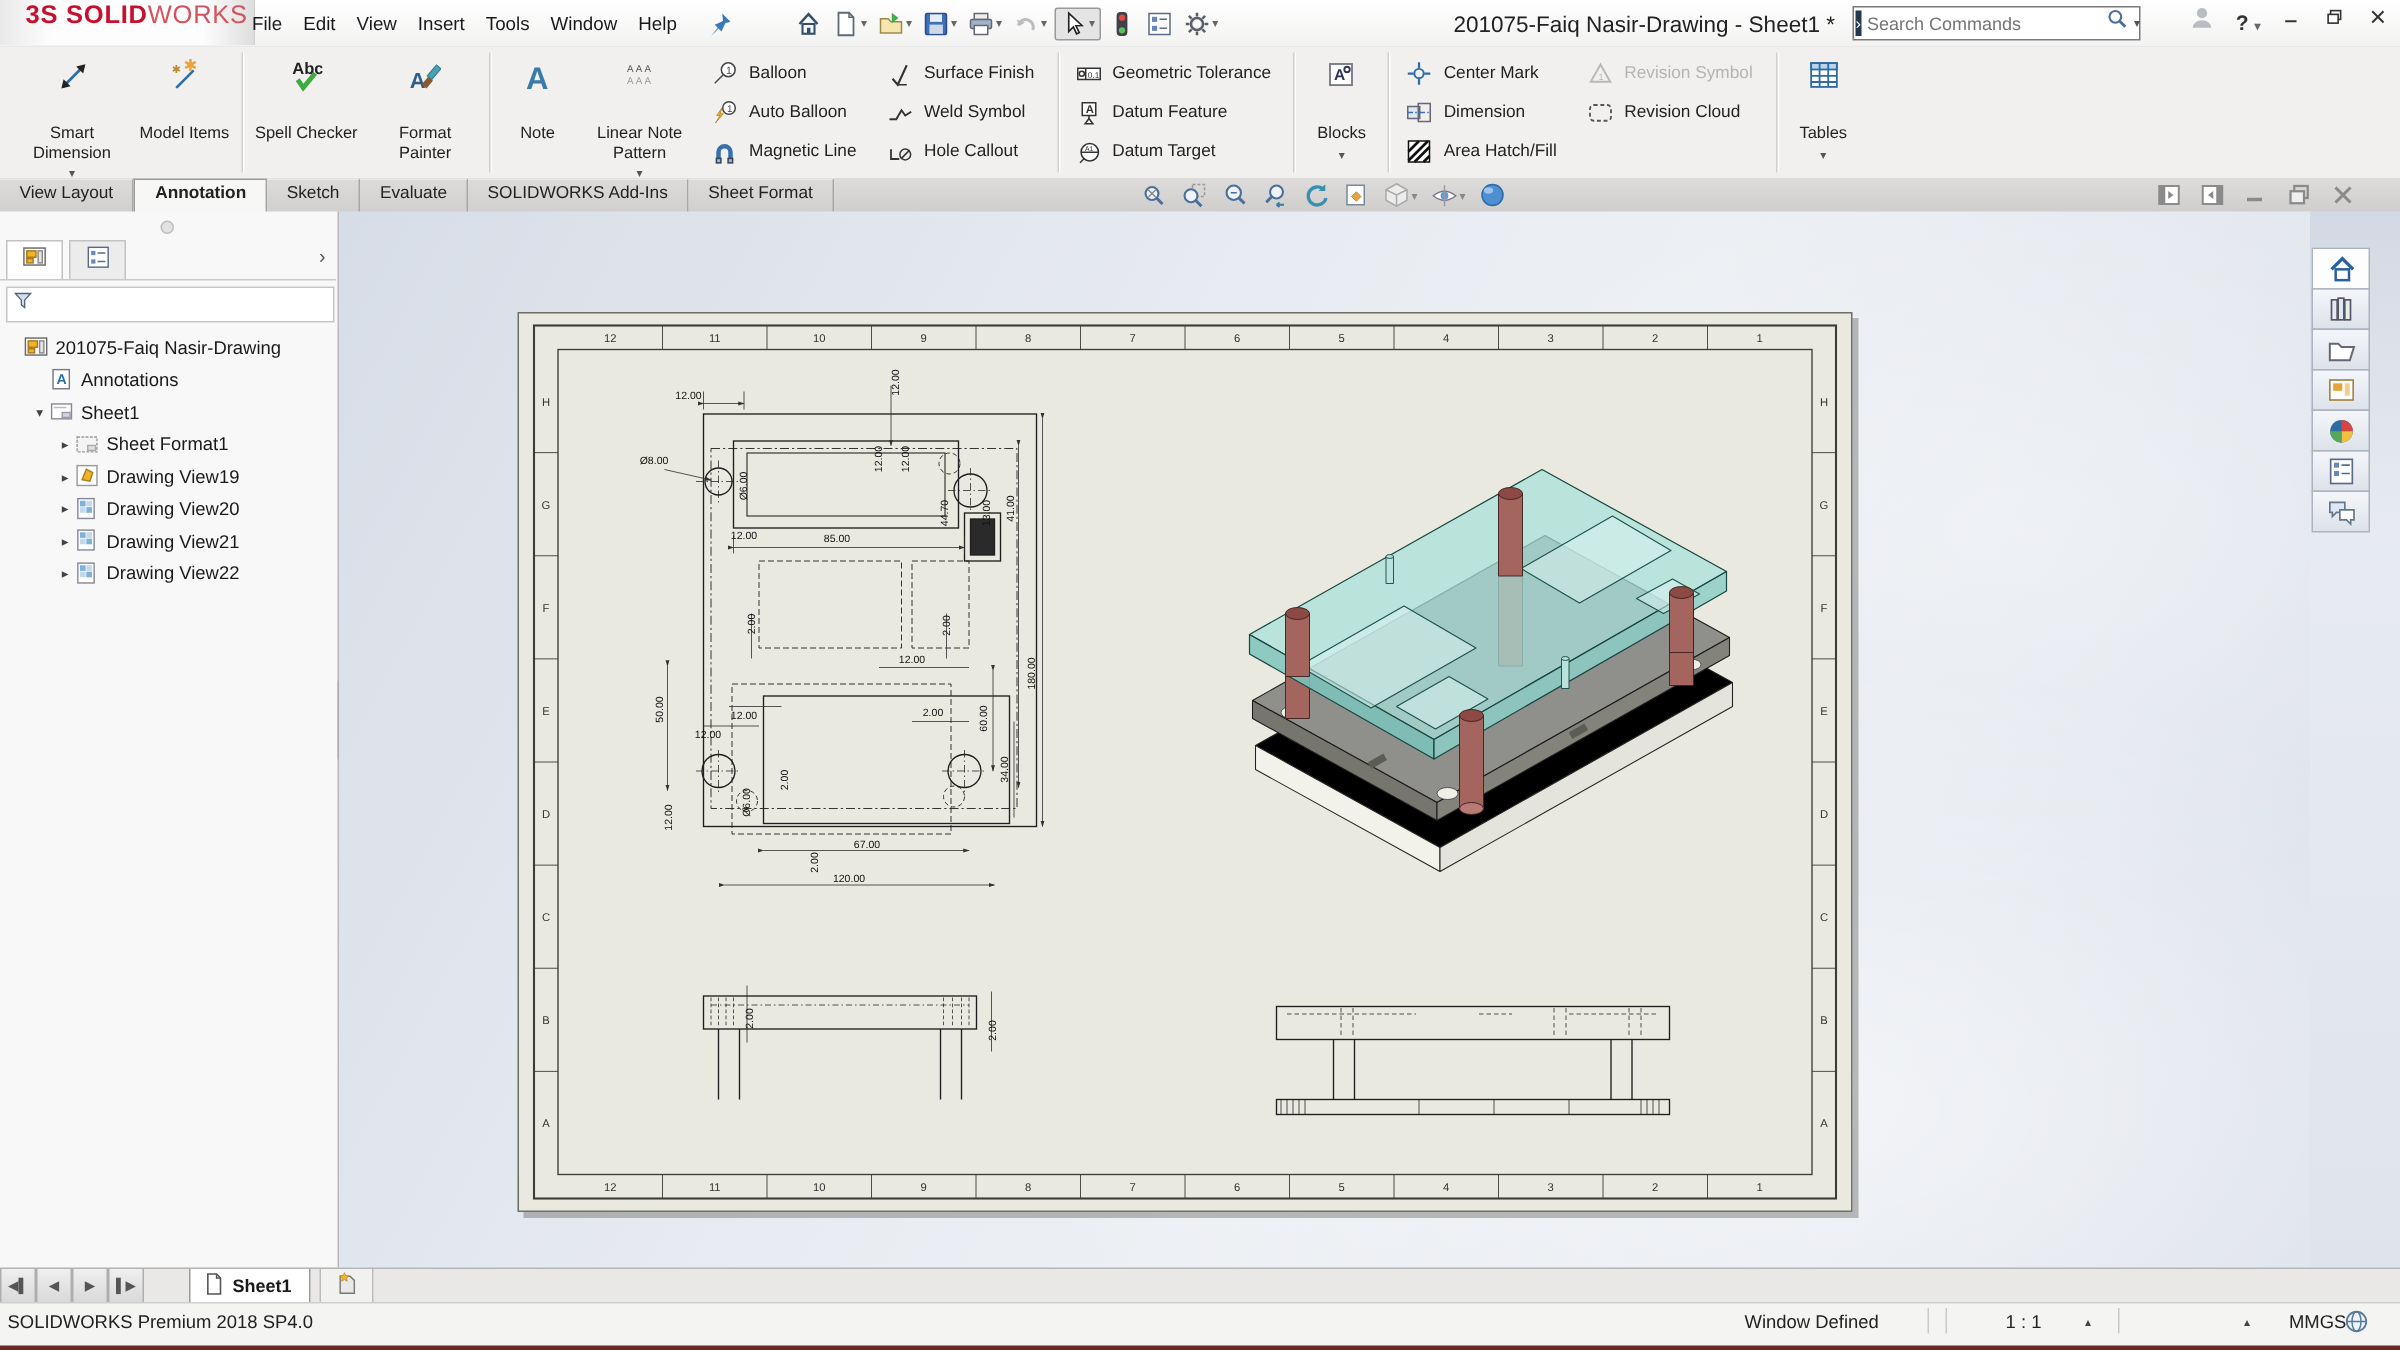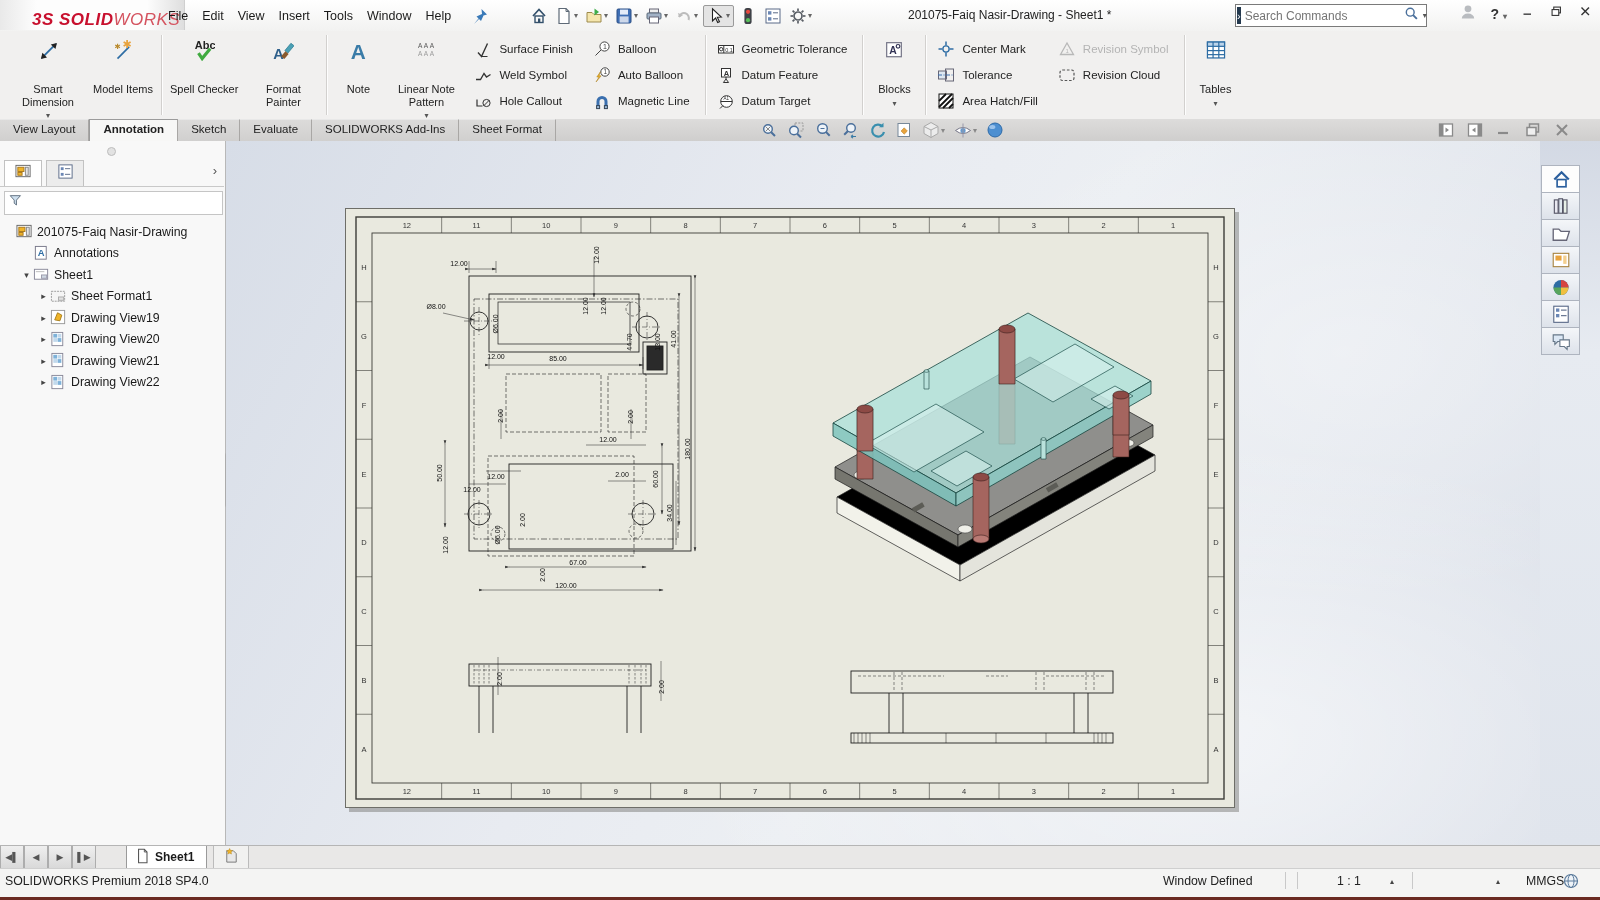--- a/index.html
+++ b/index.html
@@ -3,32 +3,32 @@
 <meta charset="utf-8">
 <style>
   html,body{margin:0;padding:0}
   body{width:1600px;height:900px;position:relative;overflow:hidden;
        font-family:"Liberation Sans",sans-serif;background:#fff;color:#1a1a1a;
        -webkit-font-smoothing:antialiased}
   .abs{position:absolute}
   
   #titlebar{position:absolute;left:0;top:0;width:1600px;height:31px;
     background:linear-gradient(#ffffff,#f2f2f1);border-bottom:1px solid #c9c9c9}
-  #logo{position:absolute;left:0;top:0;width:152px;height:30px;display:flex;align-items:flex-end;
-    padding-left:32px;background:linear-gradient(90deg,#e9e9e9,#fdfdfd 20%,#fdfdfd 80%,#dedede);
-    border-right:1px solid #cfcfcf;font-style:italic;font-weight:bold;font-size:17px;color:#c8102e;
+  #logo{position:absolute;left:0;top:0;width:152px;height:30px;display:flex;align-items:flex-start;
+    padding-left:17px;background:linear-gradient(90deg,#e9e9e9,#fdfdfd 20%,#fdfdfd 80%,#dedede);
+    border-right:1px solid #cfcfcf;font-weight:bold;font-size:17px;color:#c8102e;
     letter-spacing:.5px}
   #logo .works{font-weight:normal;color:#d4535f}
   #menubar{position:absolute;left:168px;top:0;height:31px;display:flex;align-items:center;gap:14px;font-size:12.5px}
   #menubar span{cursor:default}
   #quicktools{position:absolute;left:528px;top:1px;height:29px;display:flex;align-items:center}
   .qt{display:flex;align-items:center;margin-right:3px;padding:2px 2px;border-radius:2px}
   .qt .dd{font-size:8px;color:#666;margin-left:1px}
   .qt.boxed{border:1px solid #9a9a9a;background:#e4e4e4;padding:1px 3px}
-  #wintitle{position:absolute;left:908px;top:8px;font-size:12px;color:#222;white-space:nowrap}
+  #wintitle{position:absolute;left:969px;top:8px;font-size:15px;color:#222;white-space:nowrap}
   #searchbox{position:absolute;left:1235px;top:4px;width:190px;height:21px;border:1px solid #7a7a7a;
     background:#fff;display:flex;align-items:center}
   #searchbox input{border:0;outline:none;flex:1;font-size:12px;color:#888;padding:0 4px;
     font-family:"Liberation Sans",sans-serif;background:transparent}
   #titlebar-right{position:absolute;right:6px;top:3px;display:flex;align-items:center;gap:14px}
   
   #ribbon{position:absolute;left:0;top:31px;width:1600px;height:88px;background:#f1f0ef;
     border-bottom:1px solid #c6c4c2;display:flex;align-items:stretch;padding-left:8px}
   .rb-large{display:flex;flex-direction:column;align-items:center;justify-content:flex-start;
     padding:4px 5px 0 5px;min-width:46px;max-width:70px;text-align:center}
@@ -332,20 +332,58 @@
         </span>
       </div>
       <div class="rlb">Linear Note Pattern</div>
       <div class="rdd">▾</div>
     </div>
     <div class="rb-col">
       <div class="rb-small">
         <span class="ric">
           <span style="display: inline-flex;">
             <svg width="18" height="18" viewBox="0 0 18 18">
+              <circle cx="11.5" cy="6.5" r="4.6" fill="#fff" stroke="#444"></circle>
+              <text x="10" y="9" font-size="7" fill="#444">1</text>
+              <line x1="2.5" y1="15.5" x2="8" y2="10" stroke="#444"></line>
+            </svg>
+          </span>
+        </span>
+        <span>Balloon</span>
+      </div>
+      <div class="rb-small">
+        <span class="ric">
+          <span style="display: inline-flex;">
+            <svg width="18" height="18" viewBox="0 0 18 18">
+              <circle cx="12" cy="6" r="4.2" fill="#fff" stroke="#444"></circle>
+              <text x="10.6" y="8.4" font-size="6.5" fill="#444">1</text>
+              <path d="M3 16 l3 -5 h-2.2 l3.6 -5.2 -1.4 4 h2.2 z" fill="#f0b429" stroke="#a97d1a" stroke-width=".5"></path>
+            </svg>
+          </span>
+        </span>
+        <span>Auto Balloon</span>
+      </div>
+      <div class="rb-small">
+        <span class="ric">
+          <span style="display: inline-flex;">
+            <svg width="18" height="18" viewBox="0 0 18 18">
+              <path d="M5 15 v-5.5 a4 4 0 0 1 8 0 V15" fill="none" stroke="#3a6fae" stroke-width="3"></path>
+              <rect x="3.6" y="13.6" width="3" height="3" fill="#9cb8d8" stroke="#345"></rect>
+              <rect x="11.4" y="13.6" width="3" height="3" fill="#9cb8d8" stroke="#345"></rect>
+            </svg>
+          </span>
+        </span>
+        <span>Magnetic Line</span>
+      </div>
+    </div>
+    <div class="rb-col">
+      <div class="rb-small">
+        <span class="ric">
+          <span style="display: inline-flex;">
+            <svg width="18" height="18" viewBox="0 0 18 18">
               <path d="M4 12.5 l3.5 4 6 -13" fill="none" stroke="#333" stroke-width="1.4"></path>
               <line x1="7.5" y1="16.5" x2="13.5" y2="16.5" stroke="#333"></line>
             </svg>
           </span>
         </span>
         <span>Surface Finish</span>
       </div>
       <div class="rb-small">
         <span class="ric">
           <span style="display: inline-flex;">
@@ -360,58 +398,20 @@
         <span class="ric">
           <span style="display: inline-flex;">
             <svg width="18" height="18" viewBox="0 0 18 18">
               <path d="M3 7.5 v6.5 h5.5" fill="none" stroke="#333" stroke-width="1.2"></path>
               <circle cx="12.5" cy="11" r="3.6" fill="none" stroke="#333"></circle>
               <line x1="9.6" y1="13.9" x2="15.4" y2="8.1" stroke="#333"></line>
             </svg>
           </span>
         </span>
         <span>Hole Callout</span>
-      </div>
-    </div>
-    <div class="rb-col">
-      <div class="rb-small">
-        <span class="ric">
-          <span style="display: inline-flex;">
-            <svg width="18" height="18" viewBox="0 0 18 18">
-              <circle cx="11.5" cy="6.5" r="4.6" fill="#fff" stroke="#444"></circle>
-              <text x="10" y="9" font-size="7" fill="#444">1</text>
-              <line x1="2.5" y1="15.5" x2="8" y2="10" stroke="#444"></line>
-            </svg>
-          </span>
-        </span>
-        <span>Balloon</span>
-      </div>
-      <div class="rb-small">
-        <span class="ric">
-          <span style="display: inline-flex;">
-            <svg width="18" height="18" viewBox="0 0 18 18">
-              <circle cx="12" cy="6" r="4.2" fill="#fff" stroke="#444"></circle>
-              <text x="10.6" y="8.4" font-size="6.5" fill="#444">1</text>
-              <path d="M3 16 l3 -5 h-2.2 l3.6 -5.2 -1.4 4 h2.2 z" fill="#f0b429" stroke="#a97d1a" stroke-width=".5"></path>
-            </svg>
-          </span>
-        </span>
-        <span>Auto Balloon</span>
-      </div>
-      <div class="rb-small">
-        <span class="ric">
-          <span style="display: inline-flex;">
-            <svg width="18" height="18" viewBox="0 0 18 18">
-              <path d="M5 15 v-5.5 a4 4 0 0 1 8 0 V15" fill="none" stroke="#3a6fae" stroke-width="3"></path>
-              <rect x="3.6" y="13.6" width="3" height="3" fill="#9cb8d8" stroke="#345"></rect>
-              <rect x="11.4" y="13.6" width="3" height="3" fill="#9cb8d8" stroke="#345"></rect>
-            </svg>
-          </span>
-        </span>
-        <span>Magnetic Line</span>
       </div>
     </div>
     <div class="rb-sep"></div>
     <div class="rb-col">
       <div class="rb-small">
         <span class="ric">
           <span style="display: inline-flex;">
             <svg width="18" height="18" viewBox="0 0 18 18">
               <rect x="1.5" y="5.5" width="15" height="7.5" fill="#fff" stroke="#333"></rect>
               <line x1="6.8" y1="5.5" x2="6.8" y2="13" stroke="#333"></line>
@@ -484,21 +484,21 @@
       <div class="rb-small">
         <span class="ric">
           <span style="display: inline-flex;">
             <svg width="18" height="18" viewBox="0 0 18 18">
               <rect x="1.5" y="5" width="8" height="8" fill="#dde7f1" stroke="#667"></rect>
               <rect x="8.5" y="3" width="8" height="12" fill="none" stroke="#667"></rect>
               <line x1="1" y1="9" x2="17" y2="9" stroke="#3a6fae" stroke-dasharray="4 1.5 1 1.5"></line>
             </svg>
           </span>
         </span>
-        <span>Tolerance</span>
+        <span>Dimension</span>
       </div>
       <div class="rb-small">
         <span class="ric">
           <span style="display: inline-flex;">
             <svg width="18" height="18" viewBox="0 0 18 18">
               <rect x="2" y="2" width="14" height="14" fill="#fff" stroke="#111"></rect>
               <g stroke="#111" stroke-width="1.8">
                 <line x1="2" y1="9" x2="9" y2="2"></line>
                 <line x1="2" y1="15" x2="15" y2="2"></line>
                 <line x1="6" y1="16" x2="16" y2="6"></line>

